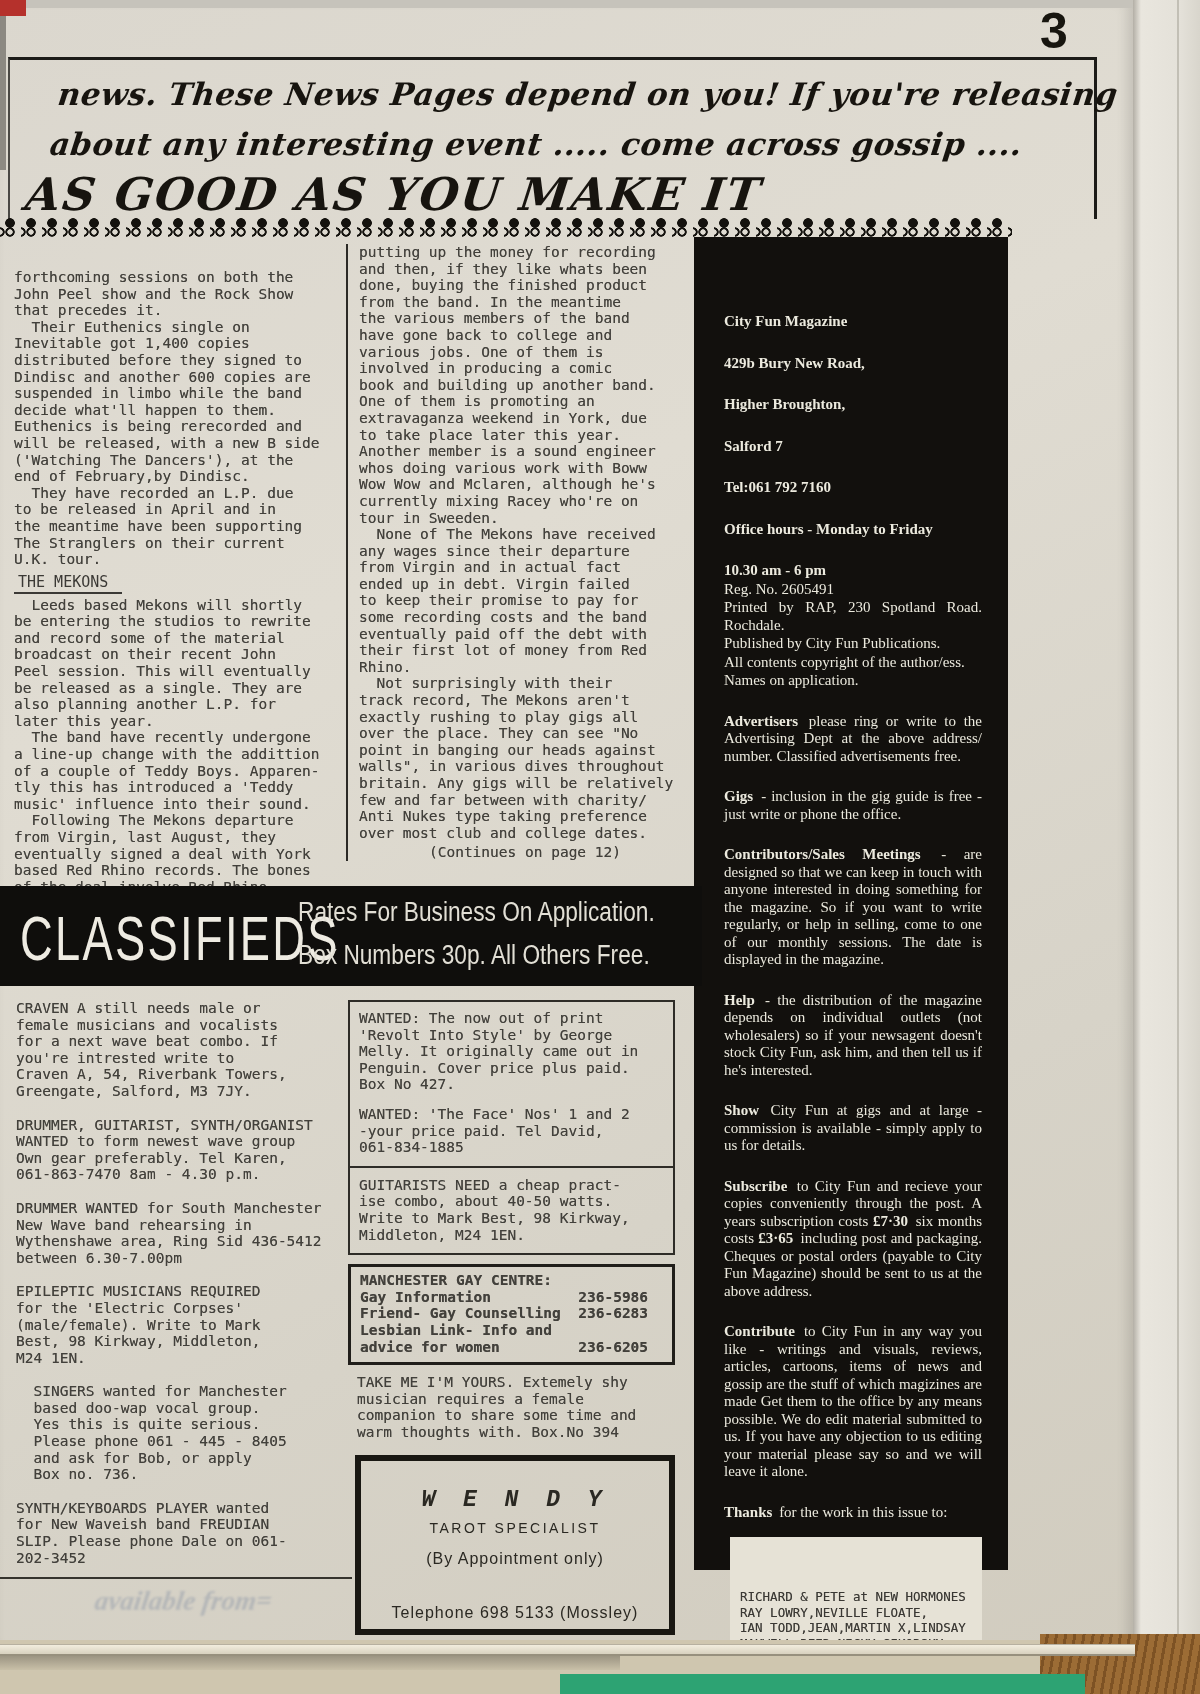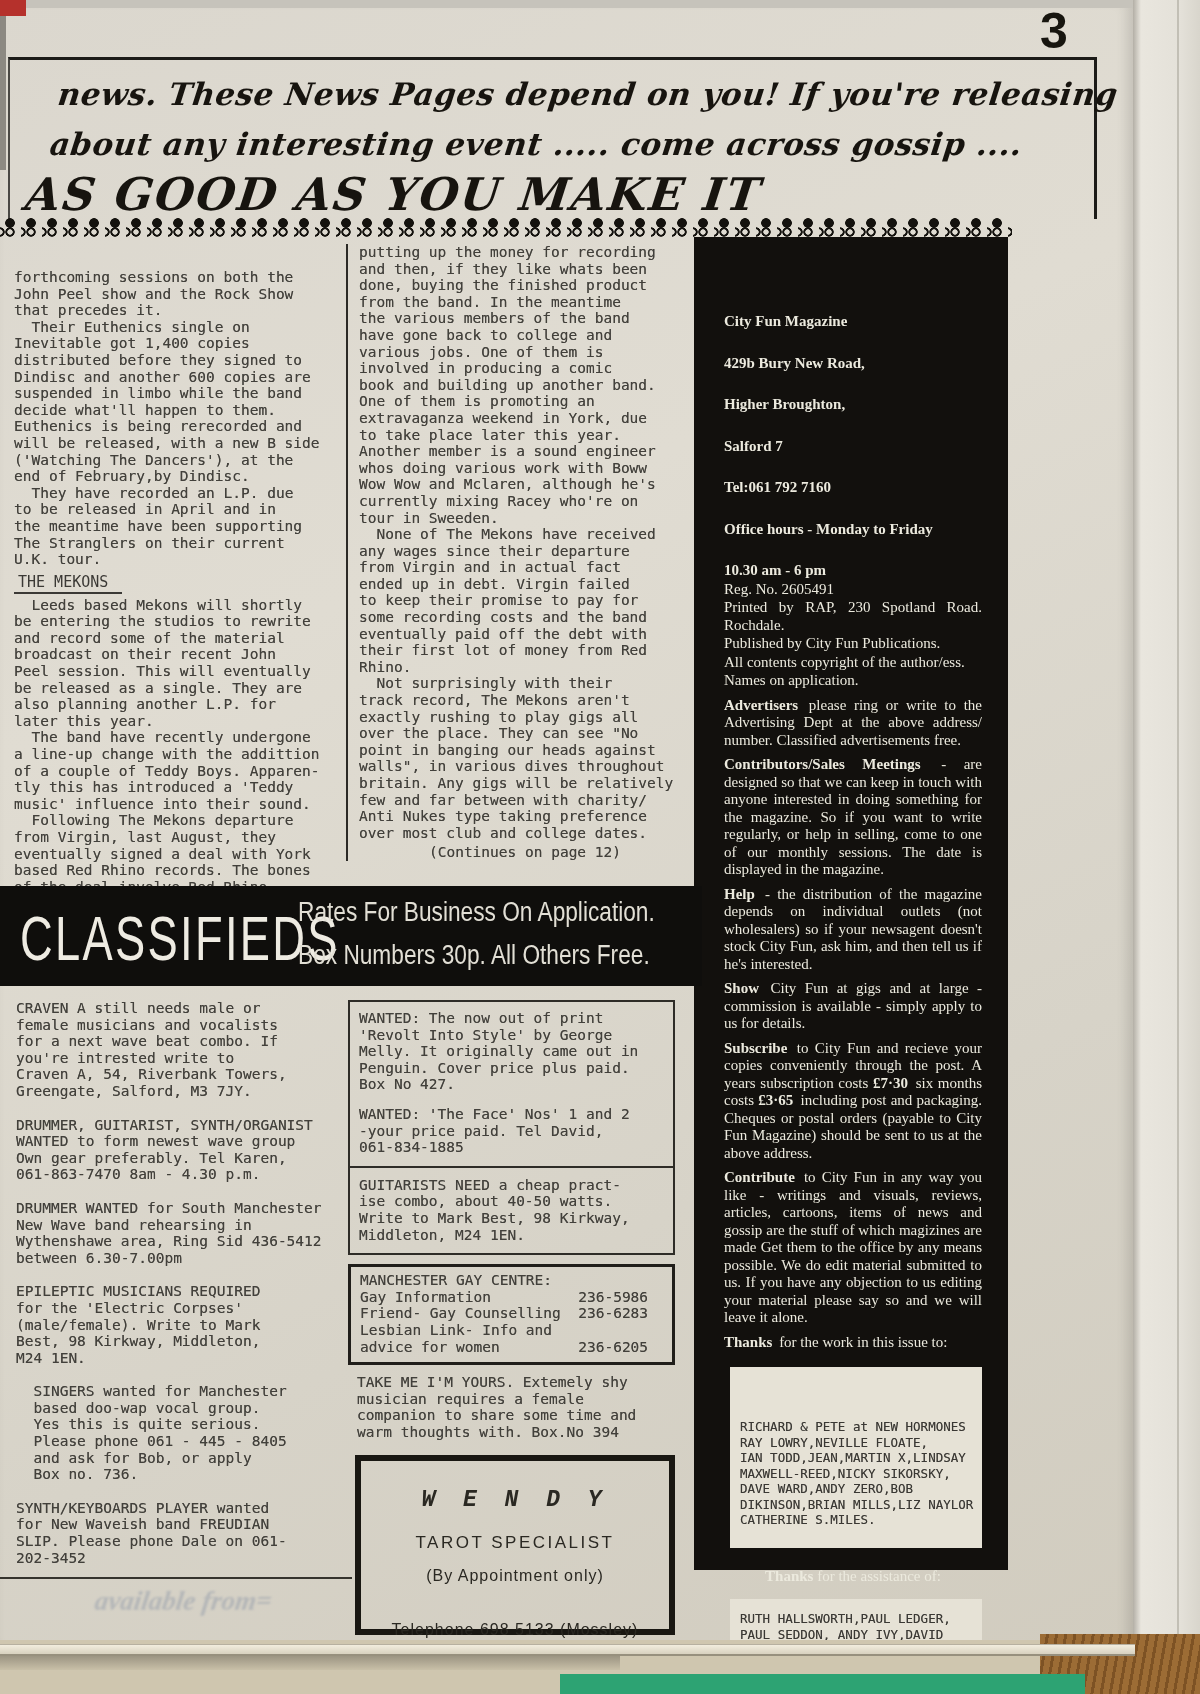--- a/index.html
+++ b/index.html
@@ -53,21 +53,21 @@
       border-bottom:2px solid #3b3935;padding:0 14px 1px 4px;}
   .col2{position:absolute;left:346px;top:244px;width:332px;border-left:2px solid #2c2a26;padding-left:11px;}
   .continues{text-align:center;margin-top:3px;}
 
   
   .infobox{position:absolute;left:694px;top:237px;width:314px;height:1333px;box-sizing:border-box;
         background:#12100d;color:#eceade;padding:52px 26px 0 30px;
         font-family:"Liberation Serif",serif;font-size:15px;line-height:17.5px;text-align:justify;}
   .infobox .addr div{font-weight:bold;margin-top:24px;}
   .infobox .plain{margin-top:1px;}
-  .ib-para{margin-top:7px;}
+  .ib-para{margin-top:23px;}
   .ib-para b{padding-right:3px;}
   .credit-box{background:#e6e2d6;color:#3a3834;font-family:"DejaVu Sans Mono",monospace;
         font-size:12.5px;line-height:15.5px;white-space:pre-wrap;text-align:left;
         text-shadow:0 0 .4px rgba(40,38,34,.5);}
   .credit-work{margin:16px 0 0 6px;padding:52px 8px 20px 10px;}
   .assist-line{text-align:center;margin-top:20px;}
   .credit-assist{margin:14px 0 0 6px;padding:12px 8px 14px 10px;}
 
   
   .banner{position:absolute;left:0;top:886px;width:702px;height:100px;background:#0f0e0c;color:#eeebe2;}
@@ -76,27 +76,27 @@
   .banner-rates{position:absolute;left:298px;top:5px;font-size:27px;line-height:43px;color:#e2dfd5;
         transform:scaleX(.84);transform-origin:left top;white-space:nowrap;}
 
   
   .ads-left{position:absolute;left:16px;top:1000px;width:330px;}
   .ads-left .ad{margin-bottom:17px;}
   .ads-mid{position:absolute;left:348px;top:1000px;width:327px;}
   .box-a{border:2px solid #2e2c27;padding:8px 5px 10px 9px;}
   .box-a .m1{margin-bottom:13px;}
   .box-a .divider{border-top:2px solid #2e2c27;margin:10px -5px 9px -9px;}
-  .box-gay{border:3px solid #201e1a;padding:5px 5px 7px 9px;margin-top:9px;}
+  .box-gay{border:3px solid #201e1a;padding:5px 5px 7px 9px;margin-top:9px;font-weight:bold;}
   .take-me{padding:9px 0 0 9px;}
   .wendy{border:6px solid #191712;margin:15px 0 0 7px;height:180px;box-sizing:border-box;
         text-align:center;padding-top:26px;color:#2a2822;}
   .wendy-name{font-family:Liberation Mono, monospace;font-style:italic;font-weight:bold;
         font-size:23px;letter-spacing:7px;}
-  .wendy-title{font-size:17px;letter-spacing:2.5px;margin-top:20px;}
+  .wendy-title{font-size:14px;letter-spacing:2.5px;margin-top:7px;}
   .wendy-sub{font-size:16px;letter-spacing:1px;margin-top:14px;}
   .wendy-phone{font-size:16px;letter-spacing:1px;margin-top:36px;}
   .ads-rule{position:absolute;left:0;top:1577px;width:352px;height:2px;background:#35332d;}
 
   .bleed{position:absolute;left:95px;top:1586px;font-family:"Liberation Serif",serif;
         font-weight:bold;font-style:italic;font-size:27px;color:#7d8aa0;opacity:.38;
         filter:blur(1px);transform:skewX(-8deg);}
 </style>
 </head>
 <body>
@@ -213,20 +213,24 @@
       <div class="plain">Printed by RAP, 230 Spotland Road. Rochdale.</div>
       <div class="plain">Published by City Fun Publications.</div>
       <div class="plain">All contents copyright of the author/ess.</div>
       <div class="plain">Names on application.</div>
 
       <div class="ib-para">
         <b>Advertisers</b>
         <span>please ring or write to the Advertising Dept at the above address/ number. Classified advertisements free.</span>
       </div>
       <div class="ib-para">
+        <b>Gigs</b>
+        <span>- inclusion in the gig guide is free - just write or phone the office.</span>
+      </div>
+      <div class="ib-para">
         <b>Contributors/Sales Meetings</b>
         <span>- are designed so that we can keep in touch with anyone interested in doing something for the magazine. So if you want to write regularly, or help in selling, come to one of our monthly sessions. The date is displayed in the magazine.</span>
       </div>
       <div class="ib-para">
         <b>Help</b>
         <span>- the distribution of the magazine depends on individual outlets (not wholesalers) so if your newsagent doesn't stock City Fun, ask him, and then tell us if he's interested.</span>
       </div>
       <div class="ib-para">
         <b>Show</b>
         <span>City Fun at gigs and at large - commission is available - simply apply to us for details.</span>

